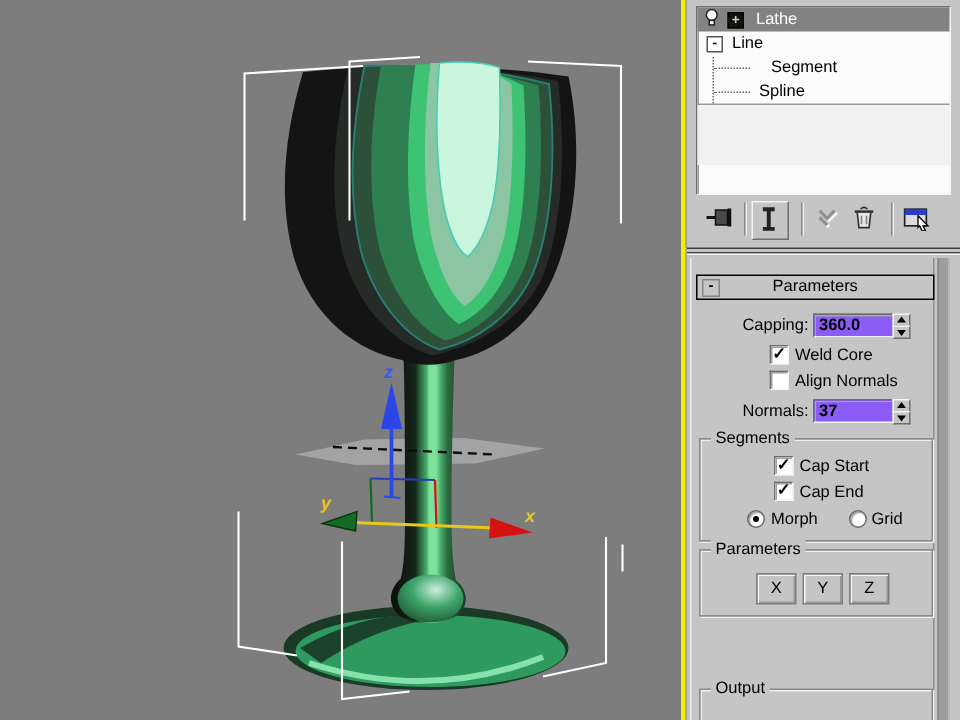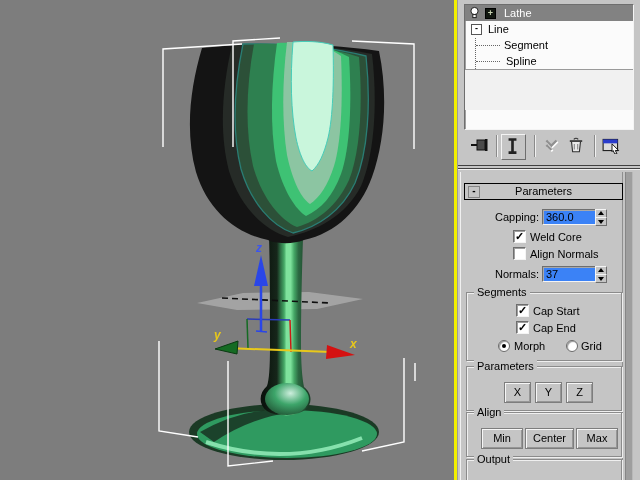--- a/index.html
+++ b/index.html
@@ -31,23 +31,23 @@
   .tbtn{position:absolute;border:1px solid;border-color:#f4f4f4 #6e6e6e #6e6e6e #f4f4f4;background:var(--panel_bg);}
   
   .hr{left:0;width:183px;height:1px;}
   
   .rail{top:172px;width:1px;height:308px;}
   #rollhead{left:6px;top:183px;width:157px;height:15px;border:1px solid #000;background:var(--panel_bg);
             text-align:center;line-height:15px;}
   #collapse{position:absolute;left:3px;top:2px;width:10px;height:10px;border:1px solid #858585;
             background:var(--panel_bg);font-weight:bold;font-size:10px;line-height:8px;text-align:center;}
   .rlabel{position:absolute;text-align:right;width:81px;left:0;}
-  .field{position:absolute;width:50px;height:14px;background:#3b82f6;border:1px solid;
+  .field{position:absolute;width:50px;height:14px;background:#8b5cf6;border:1px solid;
          border-color:#6e6e6e #f4f4f4 #f4f4f4 #6e6e6e;box-shadow:inset 1px 1px 0 #a8a8a8;
-         padding:0 0 0 3px;line-height:14px;}
+         padding:0 0 0 3px;line-height:14px;font-weight:bold;}
   .spin{position:absolute;width:12px;height:16px;}
   .spin .up,.spin .dn{position:absolute;left:0;width:10px;height:7px;background:var(--panel_bg);
         border:1px solid;border-color:#f4f4f4 #6e6e6e #6e6e6e #f4f4f4;}
   .spin .up{top:0}.spin .dn{top:8px}
   .spin .up:after{content:"";position:absolute;left:2px;top:1px;border:3px solid transparent;border-bottom:4px solid #000;border-top:none;}
   .spin .dn:after{content:"";position:absolute;left:2px;top:2px;border:3px solid transparent;border-top:4px solid #000;border-bottom:none;}
   .cb{position:absolute;width:11px;height:11px;background:#fff;border:1px solid;
       border-color:#6e6e6e #f4f4f4 #f4f4f4 #6e6e6e;box-shadow:inset 1px 1px 0 #9f9f9f;
       font-size:11px;line-height:10px;font-weight:bold;text-align:center;}
   .cb.checked:after{content:"✓";}
@@ -159,21 +159,21 @@
             </svg></span>
         <span class="plusbox">+</span>
         <span style="margin-left:4px">Lathe</span>
       </div>
       <div class="srow">
         <span class="minusbox">-</span>
         <span>Line</span>
       </div>
       <div class="srow">
         <span class="twig"></span>
-        <span style="margin-left:1px">Segment</span>
+        <span style="margin-left:11px">Segment</span>
       </div>
       <div class="srow">
         <span class="twig"></span>
         <span style="margin-left:3px">Spline</span>
       </div>
       <div class="listsep"></div>
       <div class="listrest"></div>
     </div>
 
     <div class="abs" style="left:0;top:132px;width:175px;height:30px">
@@ -254,26 +254,20 @@
       <span class="abs" style="left:114px;top:47px">Grid</span>
     </div>
 
     <div class="grp" style="left:8px;top:366px;width:154px;height:43px">
       <span class="gtitle">Parameters</span>
       <div class="btn" style="left:37px;top:15px;width:25px">X</div>
       <div class="btn" style="left:68px;top:15px;width:25px">Y</div>
       <div class="btn" style="left:99px;top:15px;width:25px">Z</div>
     </div>
 
-    <div class="grp" style="left:8px;top:412px;width:154px;height:43px">
-      <span class="gtitle">Align</span>
-      <div class="btn" style="left:14px;top:15px;width:40px">Min</div>
-      <div class="btn" style="left:58px;top:15px;width:47px">Center</div>
-      <div class="btn" style="left:109px;top:15px;width:40px">Max</div>
-    </div>
 
     <div class="grp" style="left:8px;top:459px;width:154px;height:40px">
       <span class="gtitle">Output</span>
     </div>
 
     <div id="vsb" class="abs"></div>
   </div>
 </div>
 
 </body></html>

